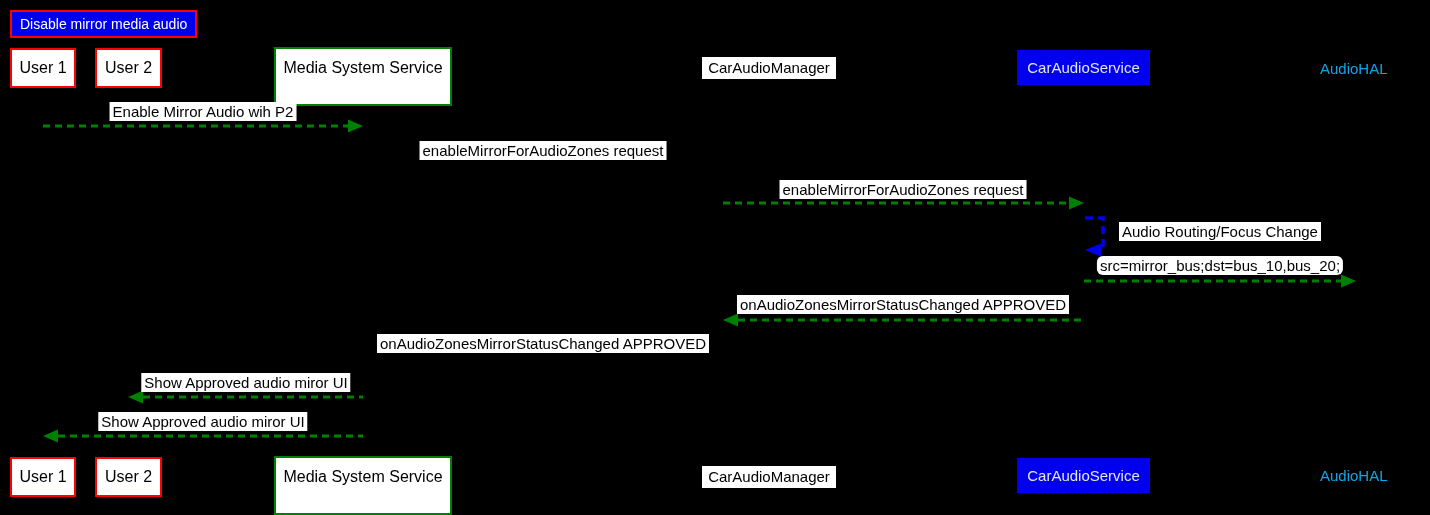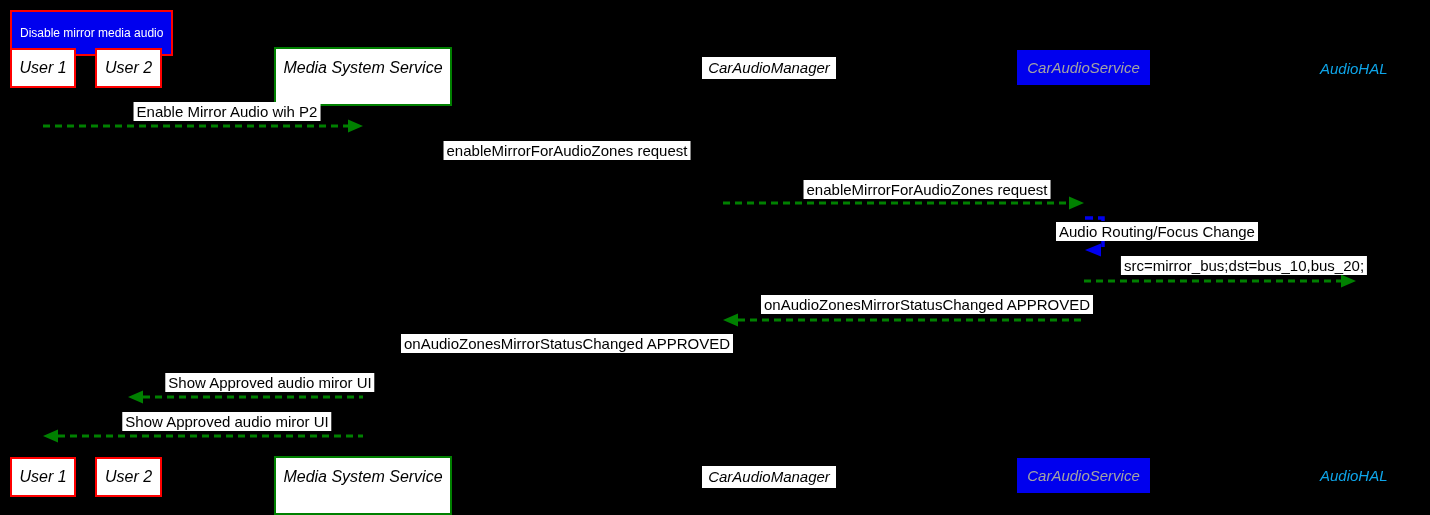--- a/index.html
+++ b/index.html
@@ -17,33 +17,32 @@
   }
   svg.overlay {
     position:absolute;
     left:0; top:0;
     width:1430px; height:515px;
   }
   .title-box {
     position:absolute;
     left:10px; top:10px;
     height:24px; line-height:24px;
-    padding:9px 8px;
+    padding:0 8px;
     background:#0000ee;
     border:2px solid #ff0000;
     color:#ffffff;
-    font-size:12px;
+    font-size:14px;
     white-space:nowrap;
   }
   .participant {
     position:absolute;
     text-align:center;
     white-space:nowrap;
     box-sizing:border-box;
-    font-style:italic;
   }
   .p-red {
     background:#ffffff;
     border:2px solid #ff0000;
     color:#000000;
     font-size:16px;
     width:66px; height:40px; line-height:36px;
   }
   .p-green {
     background:#ffffff;
@@ -53,39 +52,39 @@
     width:178px; height:59px; line-height:38px;
   }
   .p-white {
     background:#ffffff;
     color:#000000;
     font-size:15px;
     width:134px; height:22px; line-height:22px;margin-left:44px;
   }
   .p-blue {
     background:#0000ee;
-    color:#a3a3a3;
+    color:#e5e5e5;
     font-size:15px;
     width:133px; height:35px; line-height:35px;
   }
   .p-plain {
     color:#0ea5e9;
     font-size:15px;
     height:18px; line-height:18px;
   }
   .msg-label {
     position:absolute;
     background:#ffffff;
     color:#000000;
     font-size:15px;
     height:19px; line-height:19px;
     padding:0 3px;
     white-space:nowrap;
   }
-  .centered { transform:translateX(-50%);margin-left:24px; }
+  .centered { transform:translateX(-50%); }
 </style>
 </head>
 <body>
 
 <div id="diagram">
 
   <svg class="overlay">
 
     <g stroke="#000000" stroke-width="1">
       <line x1="43" y1="88" x2="43" y2="457"></line>
@@ -147,22 +146,22 @@
   <div class="participant p-red" style="left:10px;  top:48px;">User 1</div>
   <div class="participant p-red" style="left:95px;  top:48px; width:67px;">User 2</div>
   <div class="participant p-green" style="left:274px; top:47px;">Media System Service</div>
   <div class="participant p-white" style="left:658px; top:57px;">CarAudioManager</div>
   <div class="participant p-blue" style="left:1017px;top:50px;">CarAudioService</div>
   <div class="participant p-plain" style="left:1320px;top:60px;">AudioHAL</div>
 
   <div class="msg-label centered" style="left:203px;  top:102px;">Enable Mirror Audio wih P2</div>
   <div class="msg-label centered" style="left:543px;  top:141px;">enableMirrorForAudioZones request</div>
   <div class="msg-label centered" style="left:903px;  top:180px;">enableMirrorForAudioZones request</div>
-  <div class="msg-label" style="left:1056px; top:222px;">Audio Routing/Focus Change</div>
-  <div class="msg-label centered" style="left:1220px; top:256px;">src=mirror_bus;dst=bus_10,bus_20;</div>
+  <div class="msg-label" style="left:1119px; top:222px;">Audio Routing/Focus Change</div>
+  <div class="msg-label centered" style="left:1220px; top:256px;border-radius:6px;">src=mirror_bus;dst=bus_10,bus_20;</div>
   <div class="msg-label centered" style="left:903px;  top:295px;">onAudioZonesMirrorStatusChanged APPROVED</div>
   <div class="msg-label centered" style="left:543px;  top:334px;">onAudioZonesMirrorStatusChanged APPROVED</div>
   <div class="msg-label centered" style="left:246px;  top:373px;">Show Approved audio miror UI</div>
   <div class="msg-label centered" style="left:203px;  top:412px;">Show Approved audio miror UI</div>
 
   <div class="participant p-red" style="left:10px;  top:457px;">User 1</div>
   <div class="participant p-red" style="left:95px;  top:457px; width:67px;">User 2</div>
   <div class="participant p-green" style="left:274px; top:456px;">Media System Service</div>
   <div class="participant p-white" style="left:658px; top:466px;">CarAudioManager</div>
   <div class="participant p-blue" style="left:1017px;top:458px;">CarAudioService</div>

